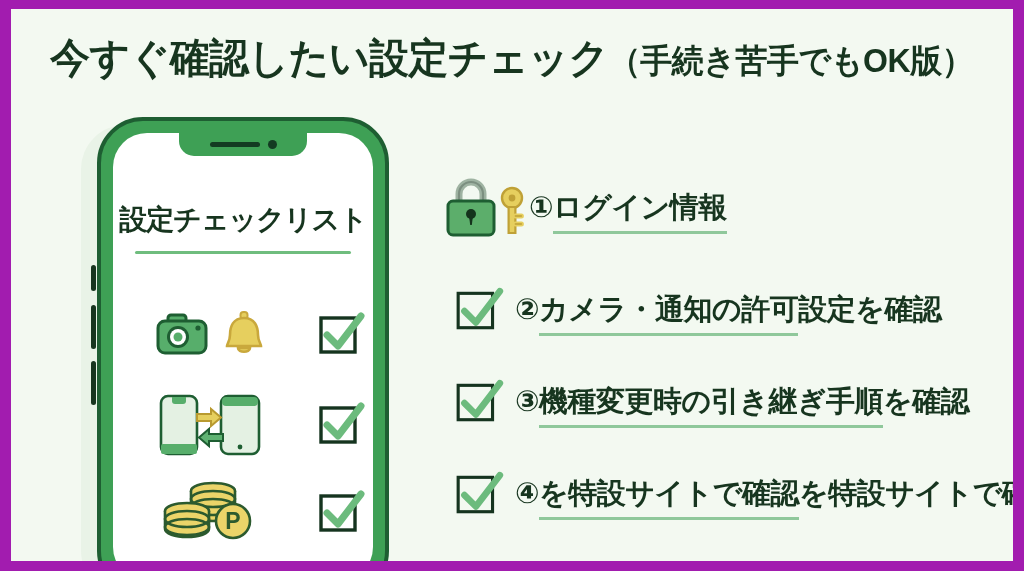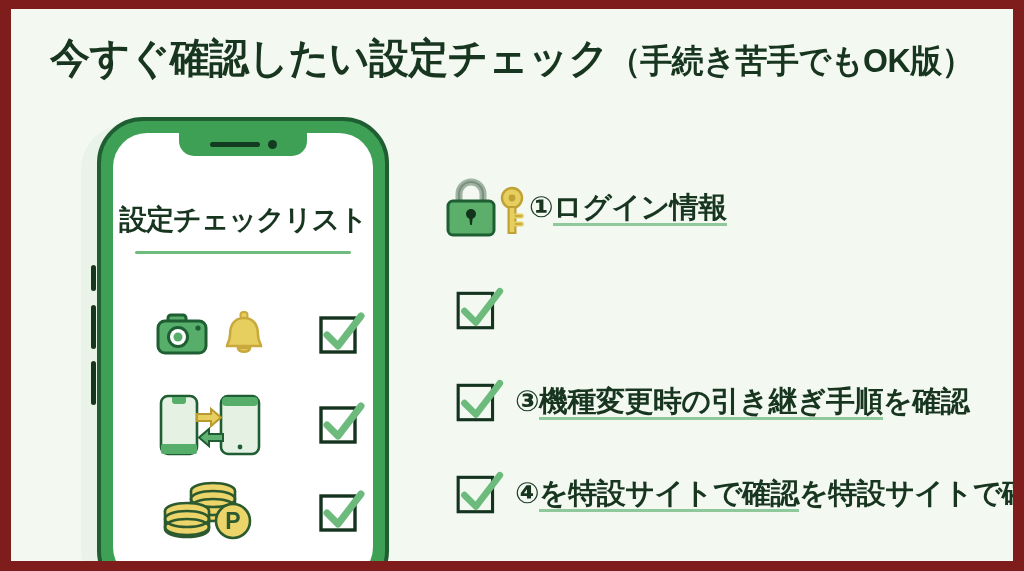--- a/index.html
+++ b/index.html
@@ -5,21 +5,21 @@
   * { margin:0; padding:0; box-sizing:border-box; }
   html,body { width:1024px; height:571px; }
   body {
     font-family:"Liberation Sans","DejaVu Sans",sans-serif;
     background:#4BA35B;
     overflow:hidden;
   }
   #slide {
     position:relative;
     width:1024px; height:571px;
-    background:#7f1d1d;
+    background:#a21caf;
     padding:9px 11px 10px 11px;
   }
   #canvas {
     position:relative;
     width:100%; height:100%;
     background:#F3F9F1;
     overflow:hidden;
   }
 
   
@@ -170,21 +170,21 @@
     font-size:29px;
     font-weight:bold;
     color:#17351F;
     line-height:1.42;
     letter-spacing:-0.5px;
     white-space:nowrap;
   }
   #item-1 .item-text { line-height:1.34; }
   .u {
     border-bottom:3px solid #8FC89B;
-    padding-bottom:0;
+    padding-bottom:8px;
     margin-top:12px;
   }
   .num { font-weight:bold; }
 
   .watermark {
     position:absolute;
     right:14px; bottom:10px;
     font-size:11px;
     color:#E8F1E4;
     letter-spacing:1px;
@@ -327,20 +327,23 @@
         </div>
       </div>
 
       <div class="item" id="item-2">
         <div class="item-icon">
           <svg width="50" height="50" viewBox="0 0 48 48">
             <rect x="4" y="8" width="33" height="33" fill="none" stroke="#15341F" stroke-width="3"></rect>
             <path d="M10 25 L21 36 L44 6" fill="none" stroke="#6CBB7D" stroke-width="6.4" stroke-linecap="round" stroke-linejoin="round"></path>
           </svg>
         </div>
+        <div class="item-text">
+          <span class="num">②</span><span class="u">カメラ・通知の許可</span><span>設定を確認</span>
+        </div>
       </div>
 
       <div class="item" id="item-3">
         <div class="item-icon">
           <svg width="50" height="50" viewBox="0 0 48 48">
             <rect x="4" y="8" width="33" height="33" fill="none" stroke="#15341F" stroke-width="3"></rect>
             <path d="M10 25 L21 36 L44 6" fill="none" stroke="#6CBB7D" stroke-width="6.4" stroke-linecap="round" stroke-linejoin="round"></path>
           </svg>
         </div>
         <div class="item-text">

